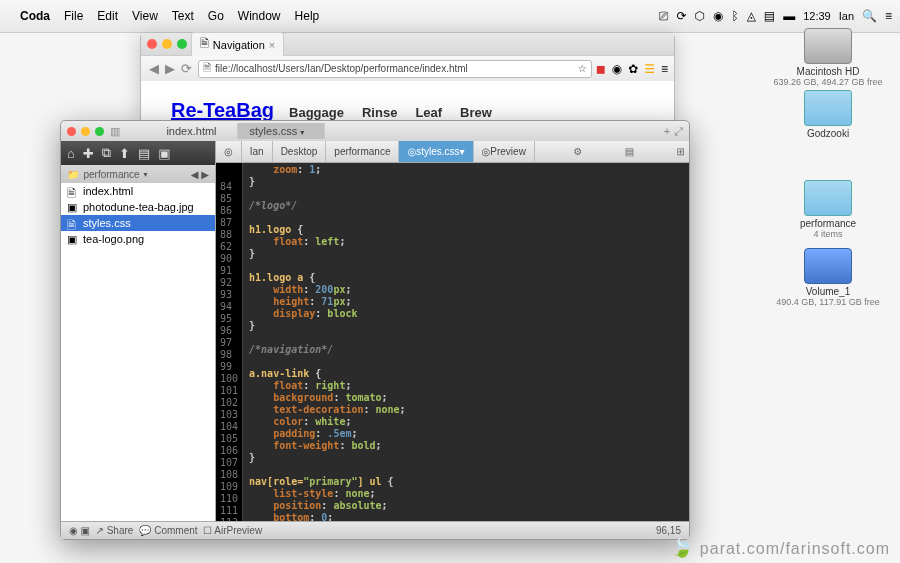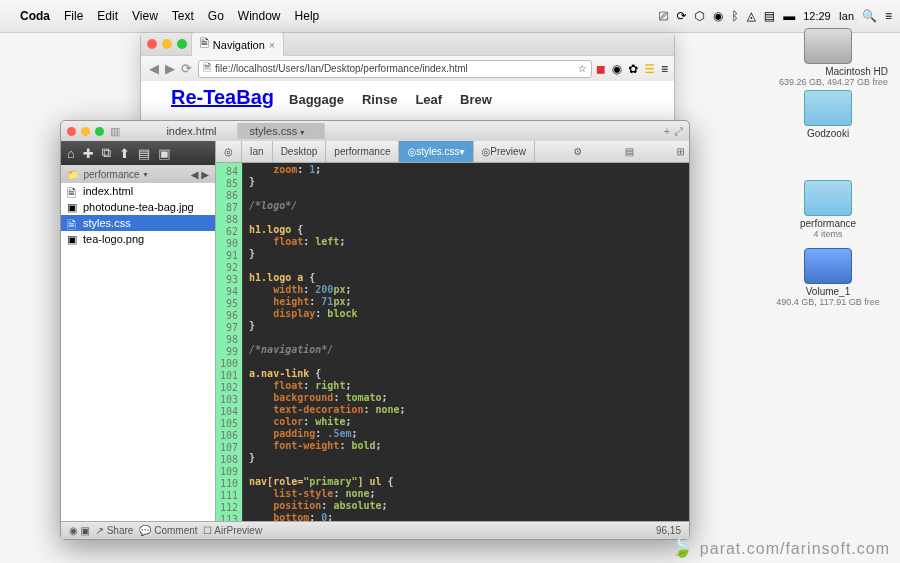--- a/index.html
+++ b/index.html
@@ -27,21 +27,21 @@
 .traffic { display: flex; gap: 5px; }
 .traffic span { width: 10px; height: 10px; border-radius: 50%; }
 .traffic .r { background: #ff5f57; } .traffic .y { background: #ffbd2e; } .traffic .g { background: #28c840; }
 .browser .tab { background: #f5f5f5; border: 1px solid #ccc; border-bottom: none; padding: 2px 8px; border-radius: 3px 3px 0 0; display: flex; align-items: center; gap: 4px; font-size: 11px; }
 .browser .tab .x { color: #888; cursor: pointer; }
 .browser .toolbar { height: 26px; background: linear-gradient(#f8f8f8,#e8e8e8); display: flex; align-items: center; padding: 0 6px; gap: 4px; border-top: 1px solid #ccc; }
 .browser .nav-btns { display: flex; gap: 2px; }
 .browser .nav-btns span { color: #888; font-size: 13px; padding: 0 2px; }
 .browser .urlbar { flex: 1; height: 18px; background: #fff; border: 1px solid #bbb; border-radius: 3px; padding: 0 4px; display: flex; align-items: center; font-size: 10px; color: #444; gap: 4px; }
 .browser .toolbar-icons { display: flex; gap: 6px; font-size: 12px; }
-.browser .page { background: #fff; padding: 5px 30px; }
+.browser .page { background: #fff; padding: 18px 30px; }
 .browser .page .logo { color: #0000ee; text-decoration: underline; font-size: 20px; font-weight: bold; font-family: Arial; }
 .browser .page .nav { display: inline-flex; gap: 18px; font-size: 13px; font-weight: bold; color: #333; margin-left: 12px; font-family: Arial; }
 
 
 .coda { position: absolute; left: 60px; top: 120px; width: 630px; height: 420px; background: #e8e8e8; border: 1px solid #999; border-radius: 5px; box-shadow: 0 8px 30px rgba(0,0,0,0.4); }
 .coda .titlebar { height: 20px; background: linear-gradient(#ededed,#d5d5d5); display: flex; align-items: center; padding: 0 6px; gap: 6px; border-radius: 5px 5px 0 0; }
 .coda .titlebar .traffic span { width: 9px; height: 9px; }
 .coda .tabrow { display: flex; flex: 1; margin-left: 20px; }
 .coda .ftab { padding: 2px 20px; font-size: 11px; color: #444; border-right: 1px solid #ccc; }
 .coda .ftab.active { background: #c0c0c0; padding-left: 12px; }
@@ -56,21 +56,21 @@
 .coda .file.sel { background: #3875d7; color: #fff; }
 .coda .file .ficon { width: 12px; height: 12px; display: inline-block; }
 
 .coda .main { flex: 1; display: flex; flex-direction: column; }
 .coda .breadcrumb { height: 22px; background: linear-gradient(#f0f0f0,#d8d8d8); display: flex; align-items: center; font-size: 10px; color: #444; border-bottom: 1px solid #aaa; }
 .coda .breadcrumb .crumb { padding: 0 8px; border-right: 1px solid #bbb; height: 100%; display: flex; align-items: center; position: relative; }
 .coda .breadcrumb .crumb.active { background: #5a9fd4; color: #fff; }
 .coda .breadcrumb .tbtn { margin-left: auto; padding: 0 4px; color: #666; }
 
 .coda .editor { flex: 1; background: #2b2b2b; display: flex; font-family: Monaco, monospace; font-size: 10px; overflow: hidden; line-height: 12px; }
-.coda .gutter { background: #86efac; color: #777; text-align: right; padding: 3px 4px; border-right: 1px solid #444; }
+.coda .gutter { background: #000000; color: #777; padding: 18px 4px; border-right: 1px solid #444; }
 .coda .code { padding: 1px 6px; white-space: pre; color: #ccc; font-weight: bold; }
 .code .sel { color: #e8bf6a; }
 .code .prop { color: #cc7832; }
 .code .val { color: #a5c261; }
 .code .num { color: #6897bb; }
 .code .com { color: #808080; font-style: italic; }
 .code .str { color: #a5c261; }
 
 .coda .statusbar { height: 18px; background: linear-gradient(#e8e8e8,#d0d0d0); border-top: 1px solid #aaa; display: flex; align-items: center; padding: 0 8px; font-size: 10px; color: #555; }
 .coda .statusbar .r { margin-left: auto; }
@@ -93,28 +93,28 @@
   <span class="menu-item">Help</span>
   <div class="right">
     <span class="sysicon">⎚</span>
     <span class="sysicon">⟳</span>
     <span class="sysicon">⬡</span>
     <span class="sysicon">◉</span>
     <span class="sysicon">ᛒ</span>
     <span class="sysicon">◬</span>
     <span class="sysicon">▤</span>
     <span class="sysicon">▬</span>
-    <span>12:29</span>
+    <span>12:39</span>
     <span>Ian</span>
     <span class="sysicon">🔍</span>
     <span class="sysicon">≡</span>
   </div>
 </div>
 
-<div class="desktop-icon" style="top:28px; right:12px;text-align:right;">
+<div class="desktop-icon" style="top:28px; right:12px;">
   <div class="icon-box hdd"></div>
   <div>Macintosh HD</div>
   <div class="sub">639.26 GB, 494.27 GB free</div>
 </div>
 <div class="desktop-icon" style="top:90px; right:12px;">
   <div class="icon-box folder"></div>
   <div>Godzooki</div>
 </div>
 <div class="desktop-icon" style="top:180px; right:12px;">
   <div class="icon-box folder"></div>

